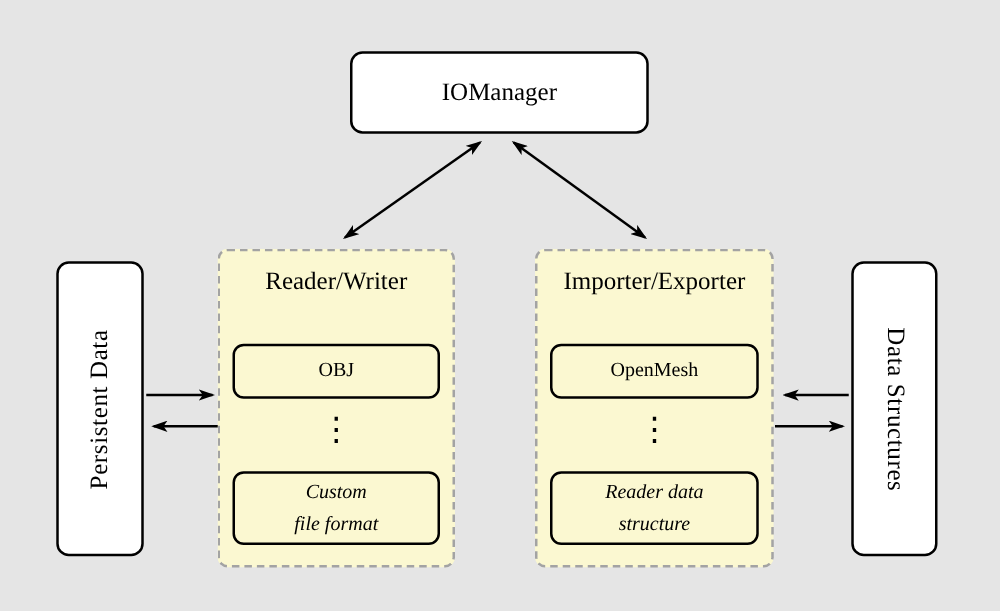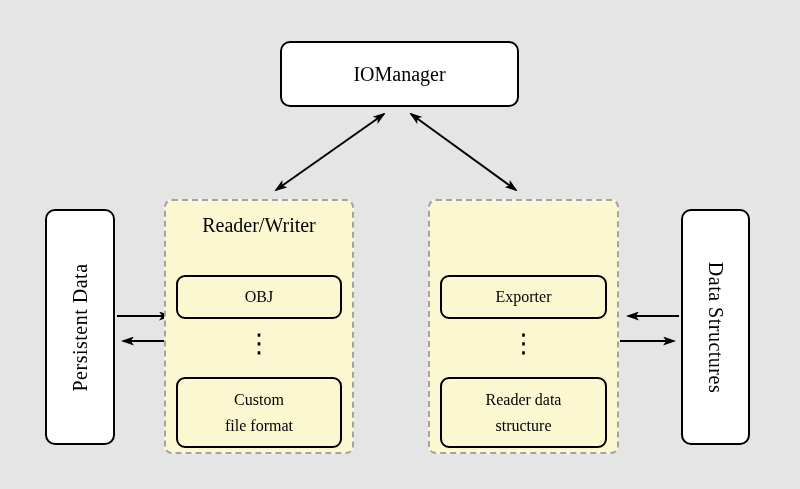--- a/index.html
+++ b/index.html
@@ -40,21 +40,21 @@
   .vtext.ccw { transform: rotate(-90deg); }
   .vtext.cw  { transform: rotate(90deg); }
 
   .panel {
     position: absolute;
     box-sizing: border-box;
     background: #fbf8d1;
     border: 2px dashed #a3a3a3;
     border-radius: 8px;
   }
-  .panel-left  { left: 164px; top: 199px; width: 190px; height: 255px; }
+  .panel-left  { left: 174px; top: 199px; width: 190px; height: 255px; }
   .panel-right { left: 428px; top: 199px; width: 191px; height: 255px; }
   .panel-title {
     position: absolute;
     top: 13px;
     left: 0;
     width: 100%;
     text-align: center;
     font-size: 20px;
   }
   .inner-box {
@@ -67,21 +67,21 @@
     border-radius: 9px;
     display: flex;
     align-items: center;
     justify-content: center;
     text-align: center;
     font-size: 16px;
     white-space: pre-line;
     line-height: 26px;
   }
   .box-top    { top: 74px;  height: 44px; }
-  .box-bottom { top: 176px; height: 71px; }
+  .box-bottom { top: 176px; height: 59px; font-style: italic; }
   .dots {
     position: absolute;
     top: 130px;
     left: 0;
     width: 100%;
     text-align: center;
     font-size: 26px;
     line-height: 1;
   }
 </style>
@@ -118,19 +118,20 @@
 
   <div class="panel panel-left">
     <div class="panel-title">Reader/Writer</div>
     <div class="inner-box box-top">OBJ</div>
     <div class="dots">⋮</div>
     <div class="inner-box box-bottom">Custom
 file format</div>
   </div>
 
   <div class="panel panel-right">
-    <div class="inner-box box-top">Exporter</div>
+    <div class="panel-title">Importer/Exporter</div>
+    <div class="inner-box box-top">OpenMesh</div>
     <div class="dots">⋮</div>
     <div class="inner-box box-bottom">Reader data
 structure</div>
   </div>
 
 </div>
 
 </body></html>

